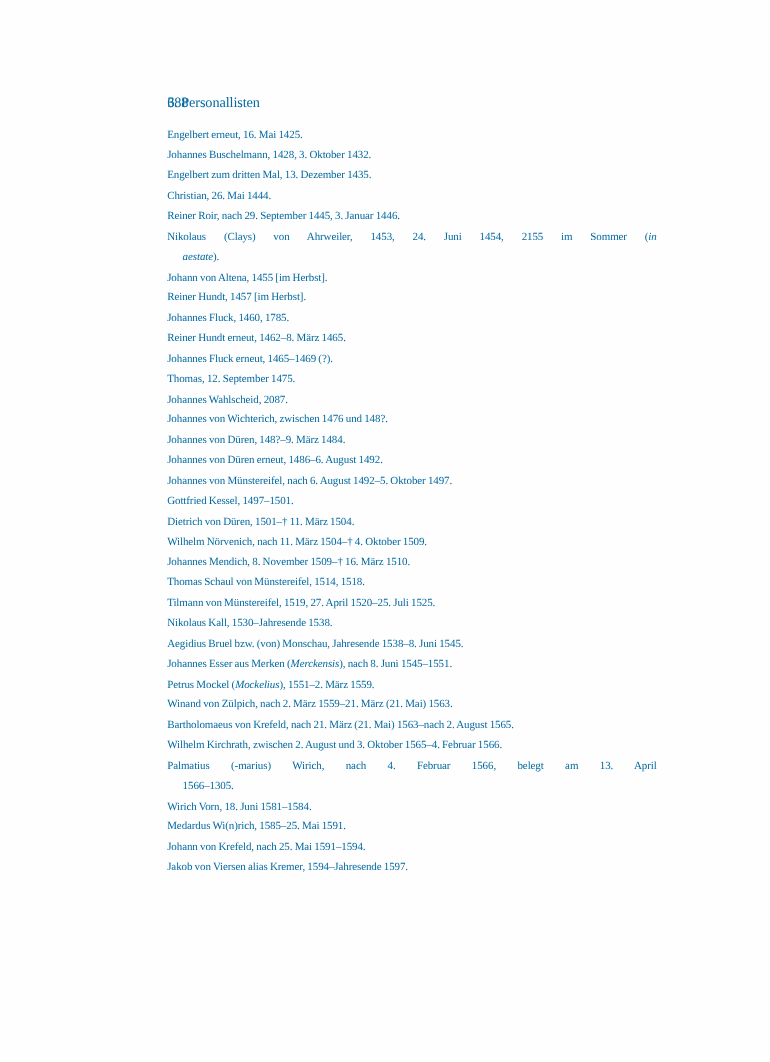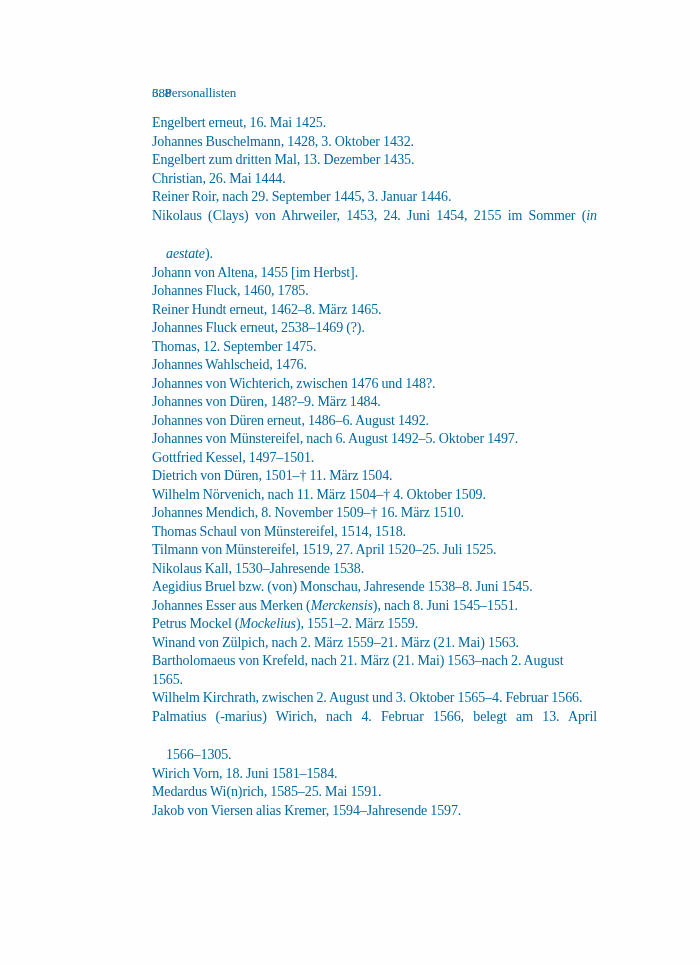--- a/index.html
+++ b/index.html
@@ -32,36 +32,35 @@
   .head-title {
     display: block;
     text-align: left;
   }
 
   .text-block {
     position: absolute;
     left: 152px;
     top: 114px;
     width: 445px;
-    font-size: 14px;
+    font-size: 10px;
     line-height: 18.5px;
     letter-spacing: -0.1px;
     word-spacing: -0.3px;
   }
 
   .entry { margin: 0; padding: 0; }
 
   .line { margin: 0; }
   .line.justify {
     text-align: justify;
     text-align-last: justify;
   }
   .line.indent {
     padding-left: 14px;
-    margin-top: 20px;
   }
 
   em { font-style: italic; }
 </style>
 </head>
 <body>
 
 <div class="page">
   <header class="running-head">
     <span class="pagenum">688</span>
@@ -85,33 +84,36 @@
         <div class="line"><span>Reiner Roir, nach 29. September 1445, 3. Januar 1446.</span></div>
       </div>
       <div class="entry">
         <div class="line justify"><span>Nikolaus (Clays) von Ahrweiler, 1453, 24. Juni 1454, 2155 im Sommer (</span><em>in</em></div>
         <div class="line indent"><em>aestate</em><span>).</span></div>
       </div>
       <div class="entry">
         <div class="line"><span>Johann von Altena, 1455 [im Herbst].</span></div>
       </div>
       <div class="entry">
+        <div class="line"><span>Reiner Hundt, 1457 [im Herbst].</span></div>
+      </div>
+      <div class="entry">
         <div class="line"><span>Johannes Fluck, 1460, 1785.</span></div>
       </div>
       <div class="entry">
         <div class="line"><span>Reiner Hundt erneut, 1462–8. März 1465.</span></div>
       </div>
       <div class="entry">
-        <div class="line"><span>Johannes Fluck erneut, 2538–1469 (?).</span></div>
+        <div class="line"><span>Johannes Fluck erneut, 1465–1469 (?).</span></div>
       </div>
       <div class="entry">
         <div class="line"><span>Thomas, 12. September 1475.</span></div>
       </div>
       <div class="entry">
-        <div class="line"><span>Johannes Wahlscheid, 1476.</span></div>
+        <div class="line"><span>Johannes Wahlscheid, 2087.</span></div>
       </div>
       <div class="entry">
         <div class="line"><span>Johannes von Wichterich, zwischen 1476 und 148?.</span></div>
       </div>
       <div class="entry">
         <div class="line"><span>Johannes von Düren, 148?–9. März 1484.</span></div>
       </div>
       <div class="entry">
         <div class="line"><span>Johannes von Düren erneut, 1486–6. August 1492.</span></div>
       </div>
@@ -161,16 +163,19 @@
         <div class="line justify"><span>Palmatius (-marius) Wirich, nach 4. Februar 1566, belegt am 13. April</span></div>
         <div class="line indent"><span>1566–1305.</span></div>
       </div>
       <div class="entry">
         <div class="line"><span>Wirich Vorn, 18. Juni 1581–1584.</span></div>
       </div>
       <div class="entry">
         <div class="line"><span>Medardus Wi(n)rich, 1585–25. Mai 1591.</span></div>
       </div>
       <div class="entry">
+        <div class="line"><span>Johann von Krefeld, nach 25. Mai 1591–1594.</span></div>
+      </div>
+      <div class="entry">
         <div class="line"><span>Jakob von Viersen alias Kremer, 1594–Jahresende 1597.</span></div>
       </div>
     </main>
 </div>
 
 </body></html>

